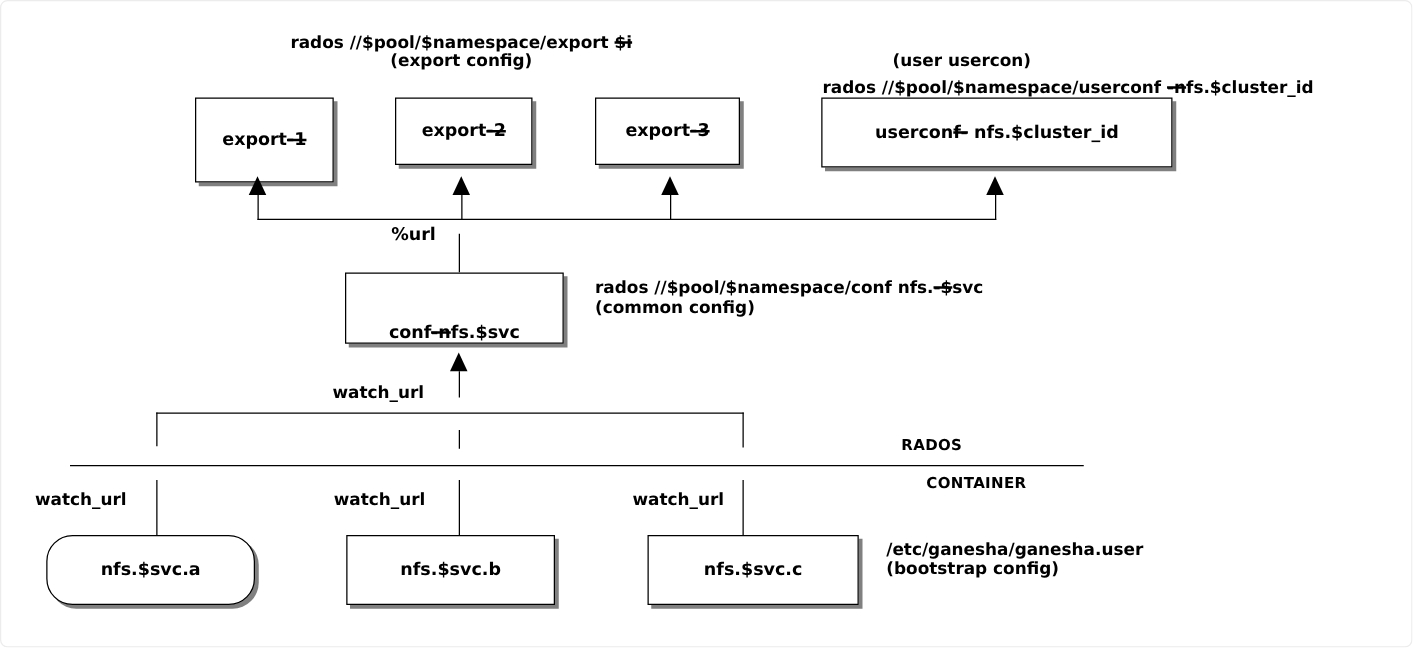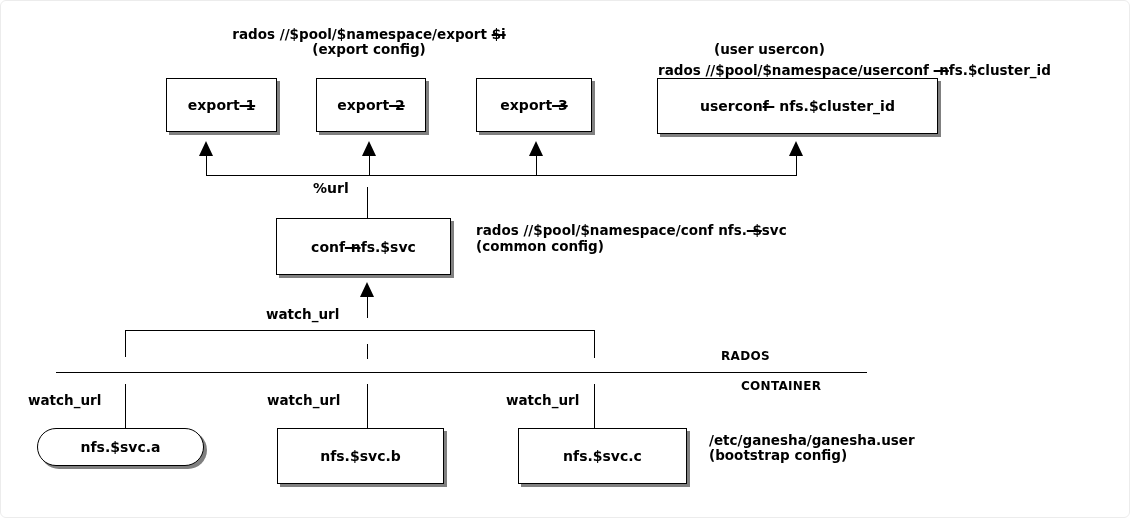--- a/index.html
+++ b/index.html
@@ -30,39 +30,39 @@
 <body>
 
 <div id="canvas">
 
   <div class="lbl cx" style="left:368px;top:26px;"><span>rados //$pool/$namespace/export </span><span class="strk">$i</span><span></span></div>
   <div class="lbl cx" style="left:368px;top:41px;">(export config)</div>
 
   <div class="lbl" style="left:657px;top:26px;margin-top:36px;"><span>rados //$pool/$namespace/userconf </span><span class="strk">-n</span><span>fs.$cluster_id</span></div>
   <div class="lbl" style="left:713px;top:41px;">(user usercon)</div>
 
-  <div class="node" style="left:165px;top:77px;width:111px;height:54px;"><span><span>export</span><span class="strk">-1</span><span></span></span></div>
+  <div class="node" style="left:155px;top:77px;width:111px;height:68px;"><span><span>export</span><span class="strk">-1</span><span></span></span></div>
   <div class="node" style="left:315px;top:77px;width:110px;height:54px;"><span><span>export</span><span class="strk">-2</span><span></span></span></div>
   <div class="node" style="left:475px;top:77px;width:116px;height:54px;"><span><span>export</span><span class="strk">-3</span><span></span></span></div>
   <div class="node" style="left:656px;top:77px;width:281px;height:56px;"><span><span>usercon</span><span class="strk">f-</span><span> nfs.$cluster_id</span></span></div>
 
   <div class="arr" style="left:198px;top:140px;"></div>
   <div class="vl" style="left:205px;top:155px;height:20px;"></div>
   <div class="arr" style="left:361px;top:140px;"></div>
   <div class="vl" style="left:368px;top:155px;height:20px;"></div>
   <div class="arr" style="left:528px;top:140px;"></div>
   <div class="vl" style="left:535px;top:155px;height:20px;"></div>
   <div class="arr" style="left:788px;top:140px;"></div>
   <div class="vl" style="left:795px;top:155px;height:20px;"></div>
   <div class="hl" style="left:205px;top:174px;width:591px;"></div>
 
   <div class="lbl" style="left:312px;top:180px;font-size:14px;">%url</div>
   <div class="vl" style="left:366px;top:186px;height:31px;"></div>
 
-  <div class="node" style="left:275px;top:217px;width:175px;height:57px;"><span><span>conf</span><span class="strk">-n</span><span>fs.$svc</span></span></div>
+  <div class="node" style="left:275px;top:217px;width:175px;height:57px;align-items:flex-end;"><span><span>conf</span><span class="strk">-n</span><span>fs.$svc</span></span></div>
   <div class="lbl" style="left:475px;top:222px;"><span>rados //$pool/$namespace/conf nfs.</span><span class="strk">-$</span><span>svc</span></div>
   <div class="lbl" style="left:475px;top:238px;">(common config)</div>
 
   <div class="arr" style="left:359px;top:281px;"></div>
   <div class="vl" style="left:366px;top:296px;height:21px;"></div>
   <div class="lbl" style="left:265px;top:306px;">watch_url</div>
 
   <div class="hl" style="left:124px;top:329px;width:470px;"></div>
   <div class="vl" style="left:124px;top:329px;height:27px;"></div>
   <div class="vl" style="left:593px;top:329px;height:28px;"></div>
@@ -73,20 +73,20 @@
   <div class="lbl sm" style="left:740px;top:378px;">CONTAINER</div>
 
   <div class="vl" style="left:124px;top:383px;height:44px;"></div>
   <div class="vl" style="left:366px;top:383px;height:44px;"></div>
   <div class="vl" style="left:593px;top:383px;height:44px;"></div>
 
   <div class="lbl" style="left:27px;top:392px;">watch_url</div>
   <div class="lbl" style="left:266px;top:392px;">watch_url</div>
   <div class="lbl" style="left:505px;top:392px;">watch_url</div>
 
-  <div class="node" style="left:36px;top:427px;width:167px;height:38px;border-radius:21px;"><span>nfs.$svc.a</span></div>
+  <div class="node" style="left:36px;top:427px;width:167px;height:56px;border-radius:21px;"><span>nfs.$svc.a</span></div>
   <div class="node" style="left:517px;top:427px;width:169px;height:56px;"><span>nfs.$svc.c</span></div>
   <div class="node" style="left:276px;top:427px;width:167px;height:56px;"><span>nfs.$svc.b</span></div>
 
   <div class="lbl" style="left:708px;top:432px;">/etc/ganesha/ganesha.user</div>
   <div class="lbl" style="left:708px;top:447px;">(bootstrap config)</div>
 
 </div>
 
 </body></html>

